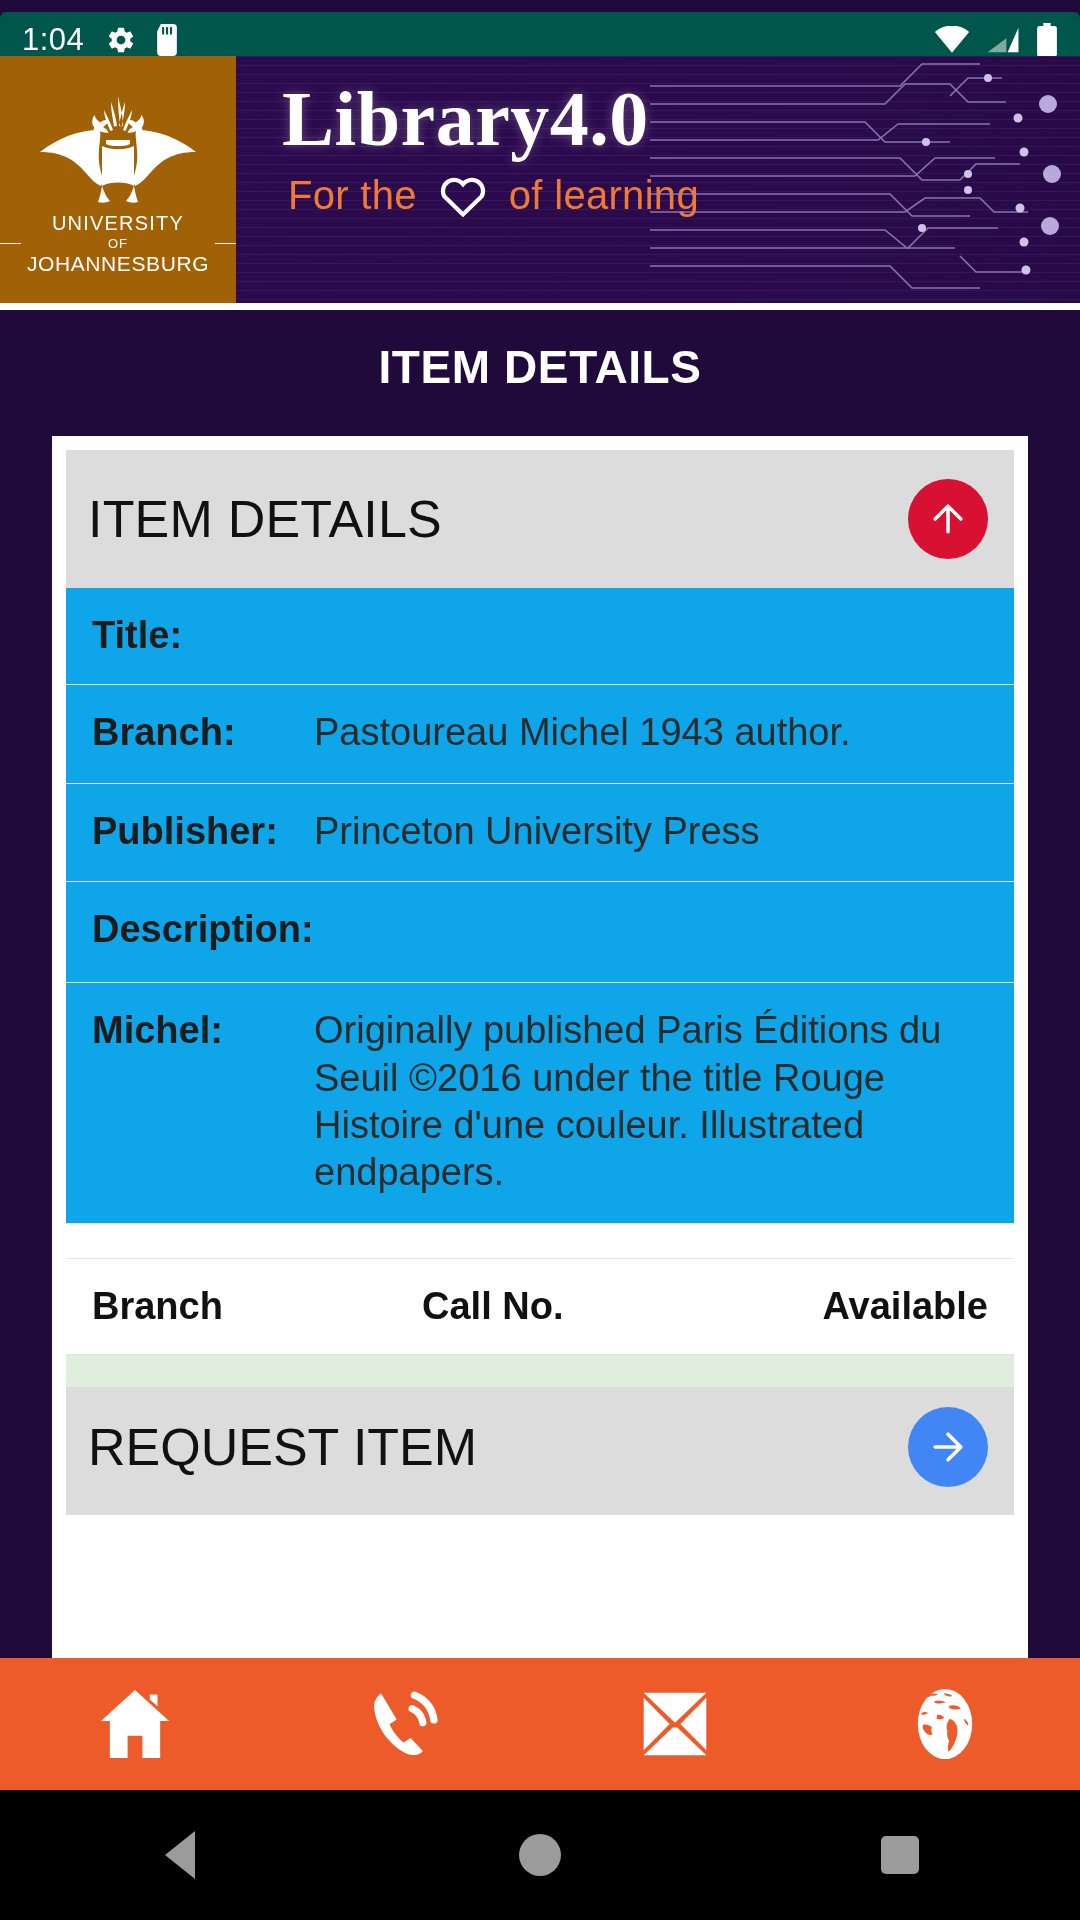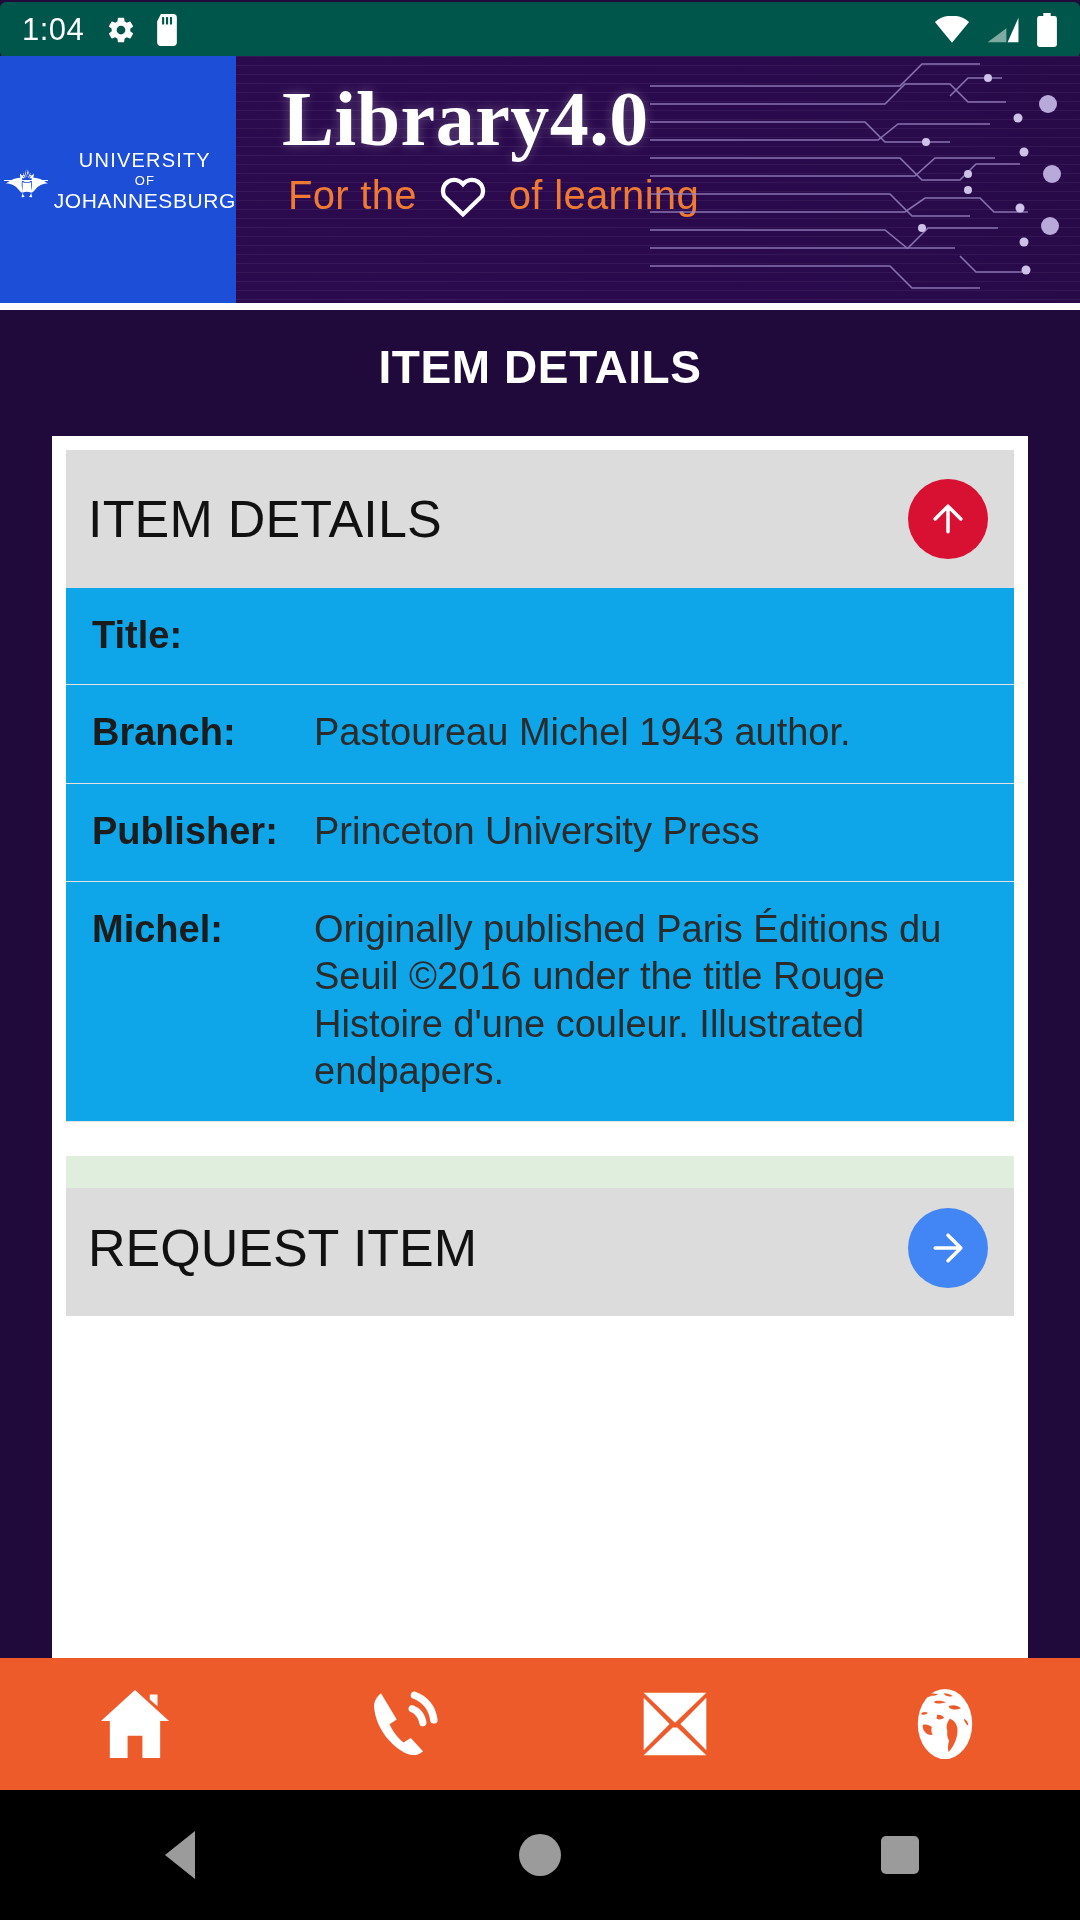--- a/index.html
+++ b/index.html
@@ -6,33 +6,33 @@
   html, body {
     width: 1080px; height: 1920px;
     background: #000;
     font-family: "Liberation Sans", sans-serif;
     overflow: hidden;
   }
   .phone { position: relative; width: 1080px; height: 1920px; background: #200a3c; }
 
   
   .statusbar {
-    position: absolute; top: 2px; left: 0; width: 1080px; height: 56px;
+    position: absolute; top: 12px; left: 0; width: 1080px; height: 56px;
     background: #00564b; display: flex; align-items: center; padding: 12px 22px; border-radius: 6px;
   }
   .sb-time { color:#fff; font-size: 31px; font-weight: 400; letter-spacing: .5px; }
   .sb-left-icons { display:flex; align-items:center; gap:18px; margin-left: 22px; }
   .sb-right { margin-left:auto; display:flex; align-items:center; gap:16px; }
 
   
   .banner { position:absolute; top:56px; left:0; width:1080px; height:247px; display:flex; }
   .banner-logo {
     width: 236px; height: 100%;
-    background: #1d4ed8; position: relative; overflow: hidden;
-    display:flex; align-items:center; justify-content:center;
+    background: #a16207; position: relative; overflow: hidden;
+    display:flex; flex-direction:column; align-items:center; justify-content:center;
   }
   .uj-mark { width: 200px; height: 120px; margin-top: 6px; }
   .uj-text { text-align:center; color:#fff; margin-top:2px; }
   .uj-text .l1 { font-size: 20px; letter-spacing: 1.2px; font-weight:400; }
   .uj-text .l2 { font-size: 13px; letter-spacing: 1px; margin: 1px 0; position:relative; }
   .uj-text .l2:before, .uj-text .l2:after {
     content:""; position:absolute; top:50%; width:44px; height:1px; background:#fff;
   }
   .uj-text .l2:before { left:-50px; }
   .uj-text .l2:after { right:-50px; }
@@ -244,28 +244,37 @@
         <div class="k">Title:</div>
       </div>
       <div class="row">
         <div class="k">Branch:</div>
         <div class="v">Pastoureau Michel 1943 author.</div>
       </div>
       <div class="row">
         <div class="k">Publisher:</div>
         <div class="v">Princeton University Press</div>
       </div>
+      <div class="row empty-val">
+        <div class="k">Description:</div>
+        <div class="v"></div>
+      </div>
       <div class="row">
         <div class="k">Michel:</div>
         <div class="v">Originally published Paris Éditions du Seuil ©2016 under the title Rouge Histoire d'une couleur. Illustrated endpapers.</div>
       </div>
     </div>
 
     <div class="spacer-row"></div>
 
+    <div class="table-head">
+      <div class="th-branch">Branch</div>
+      <div class="th-call">Call No.</div>
+      <div class="th-avail">Available</div>
+    </div>
 
     <div class="green-strip"></div>
 
     <div class="request-bar">
       <div class="request-title">REQUEST ITEM</div>
       <div class="fab blue">
         <svg width="44" height="44" viewBox="0 0 24 24">
           <path d="M5 12h14M12 5l7 7-7 7" fill="none" stroke="#fff" stroke-width="1.9" stroke-linecap="round" stroke-linejoin="round"></path>
         </svg>
       </div>

